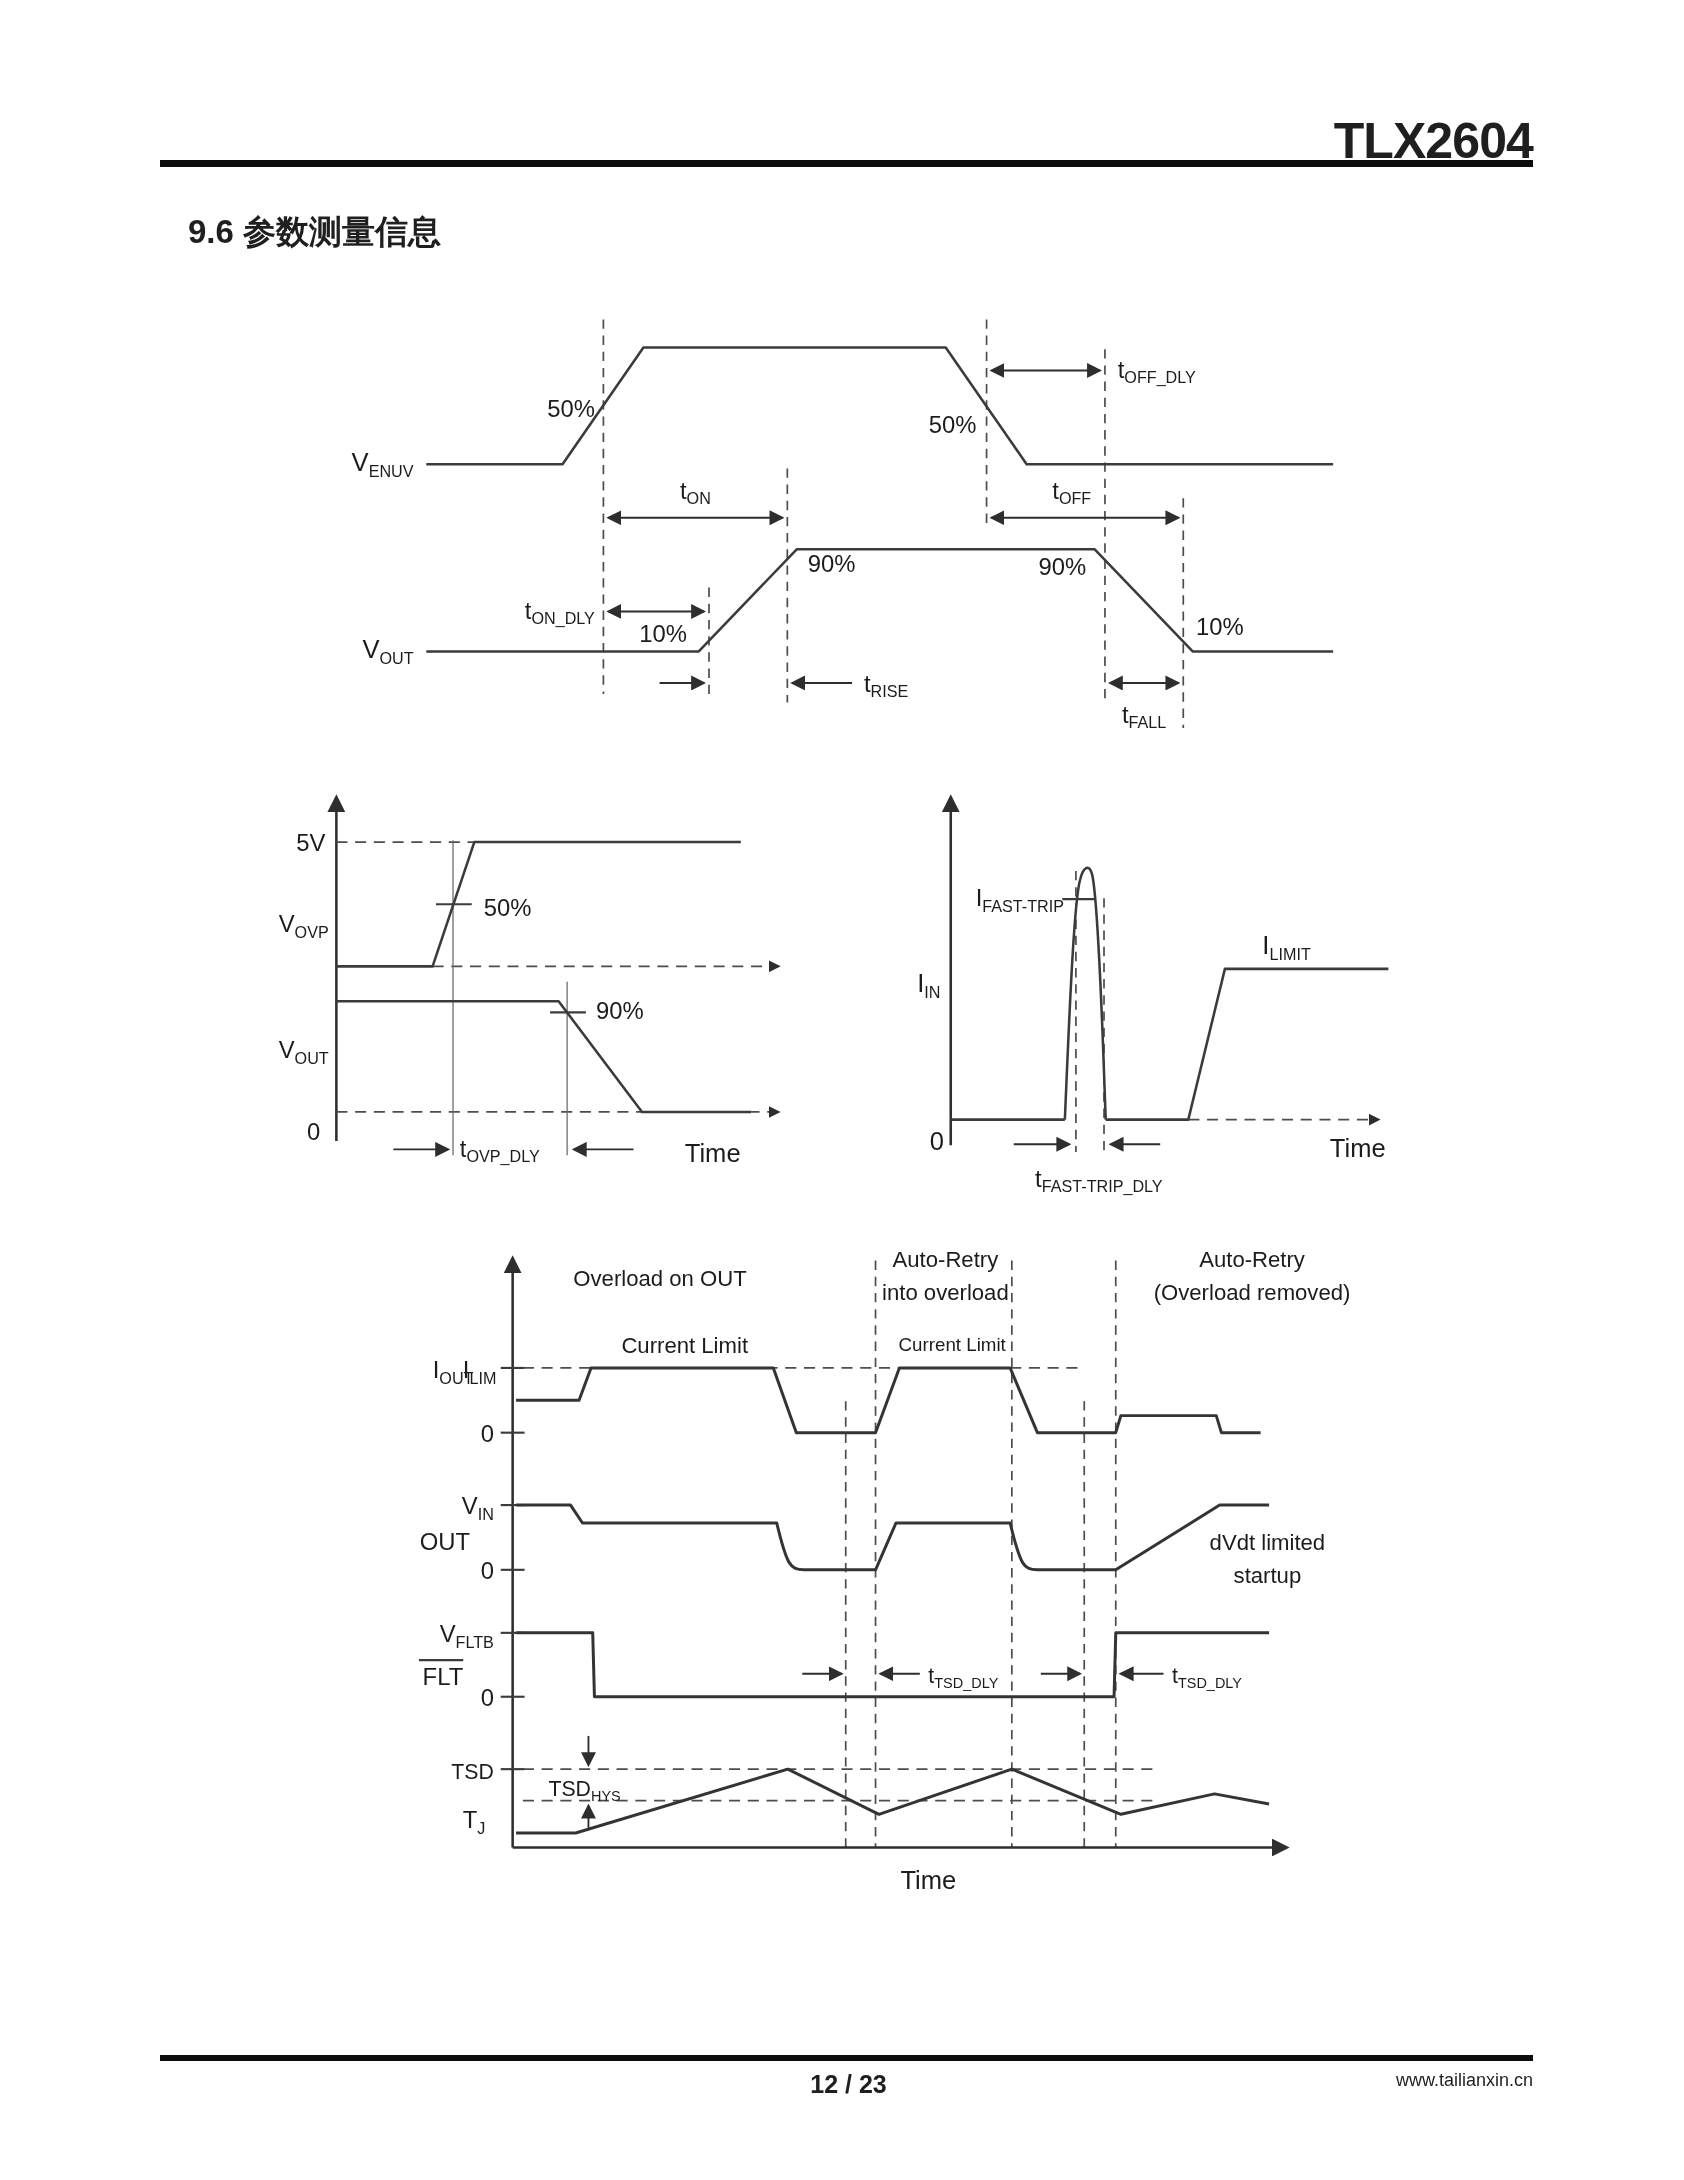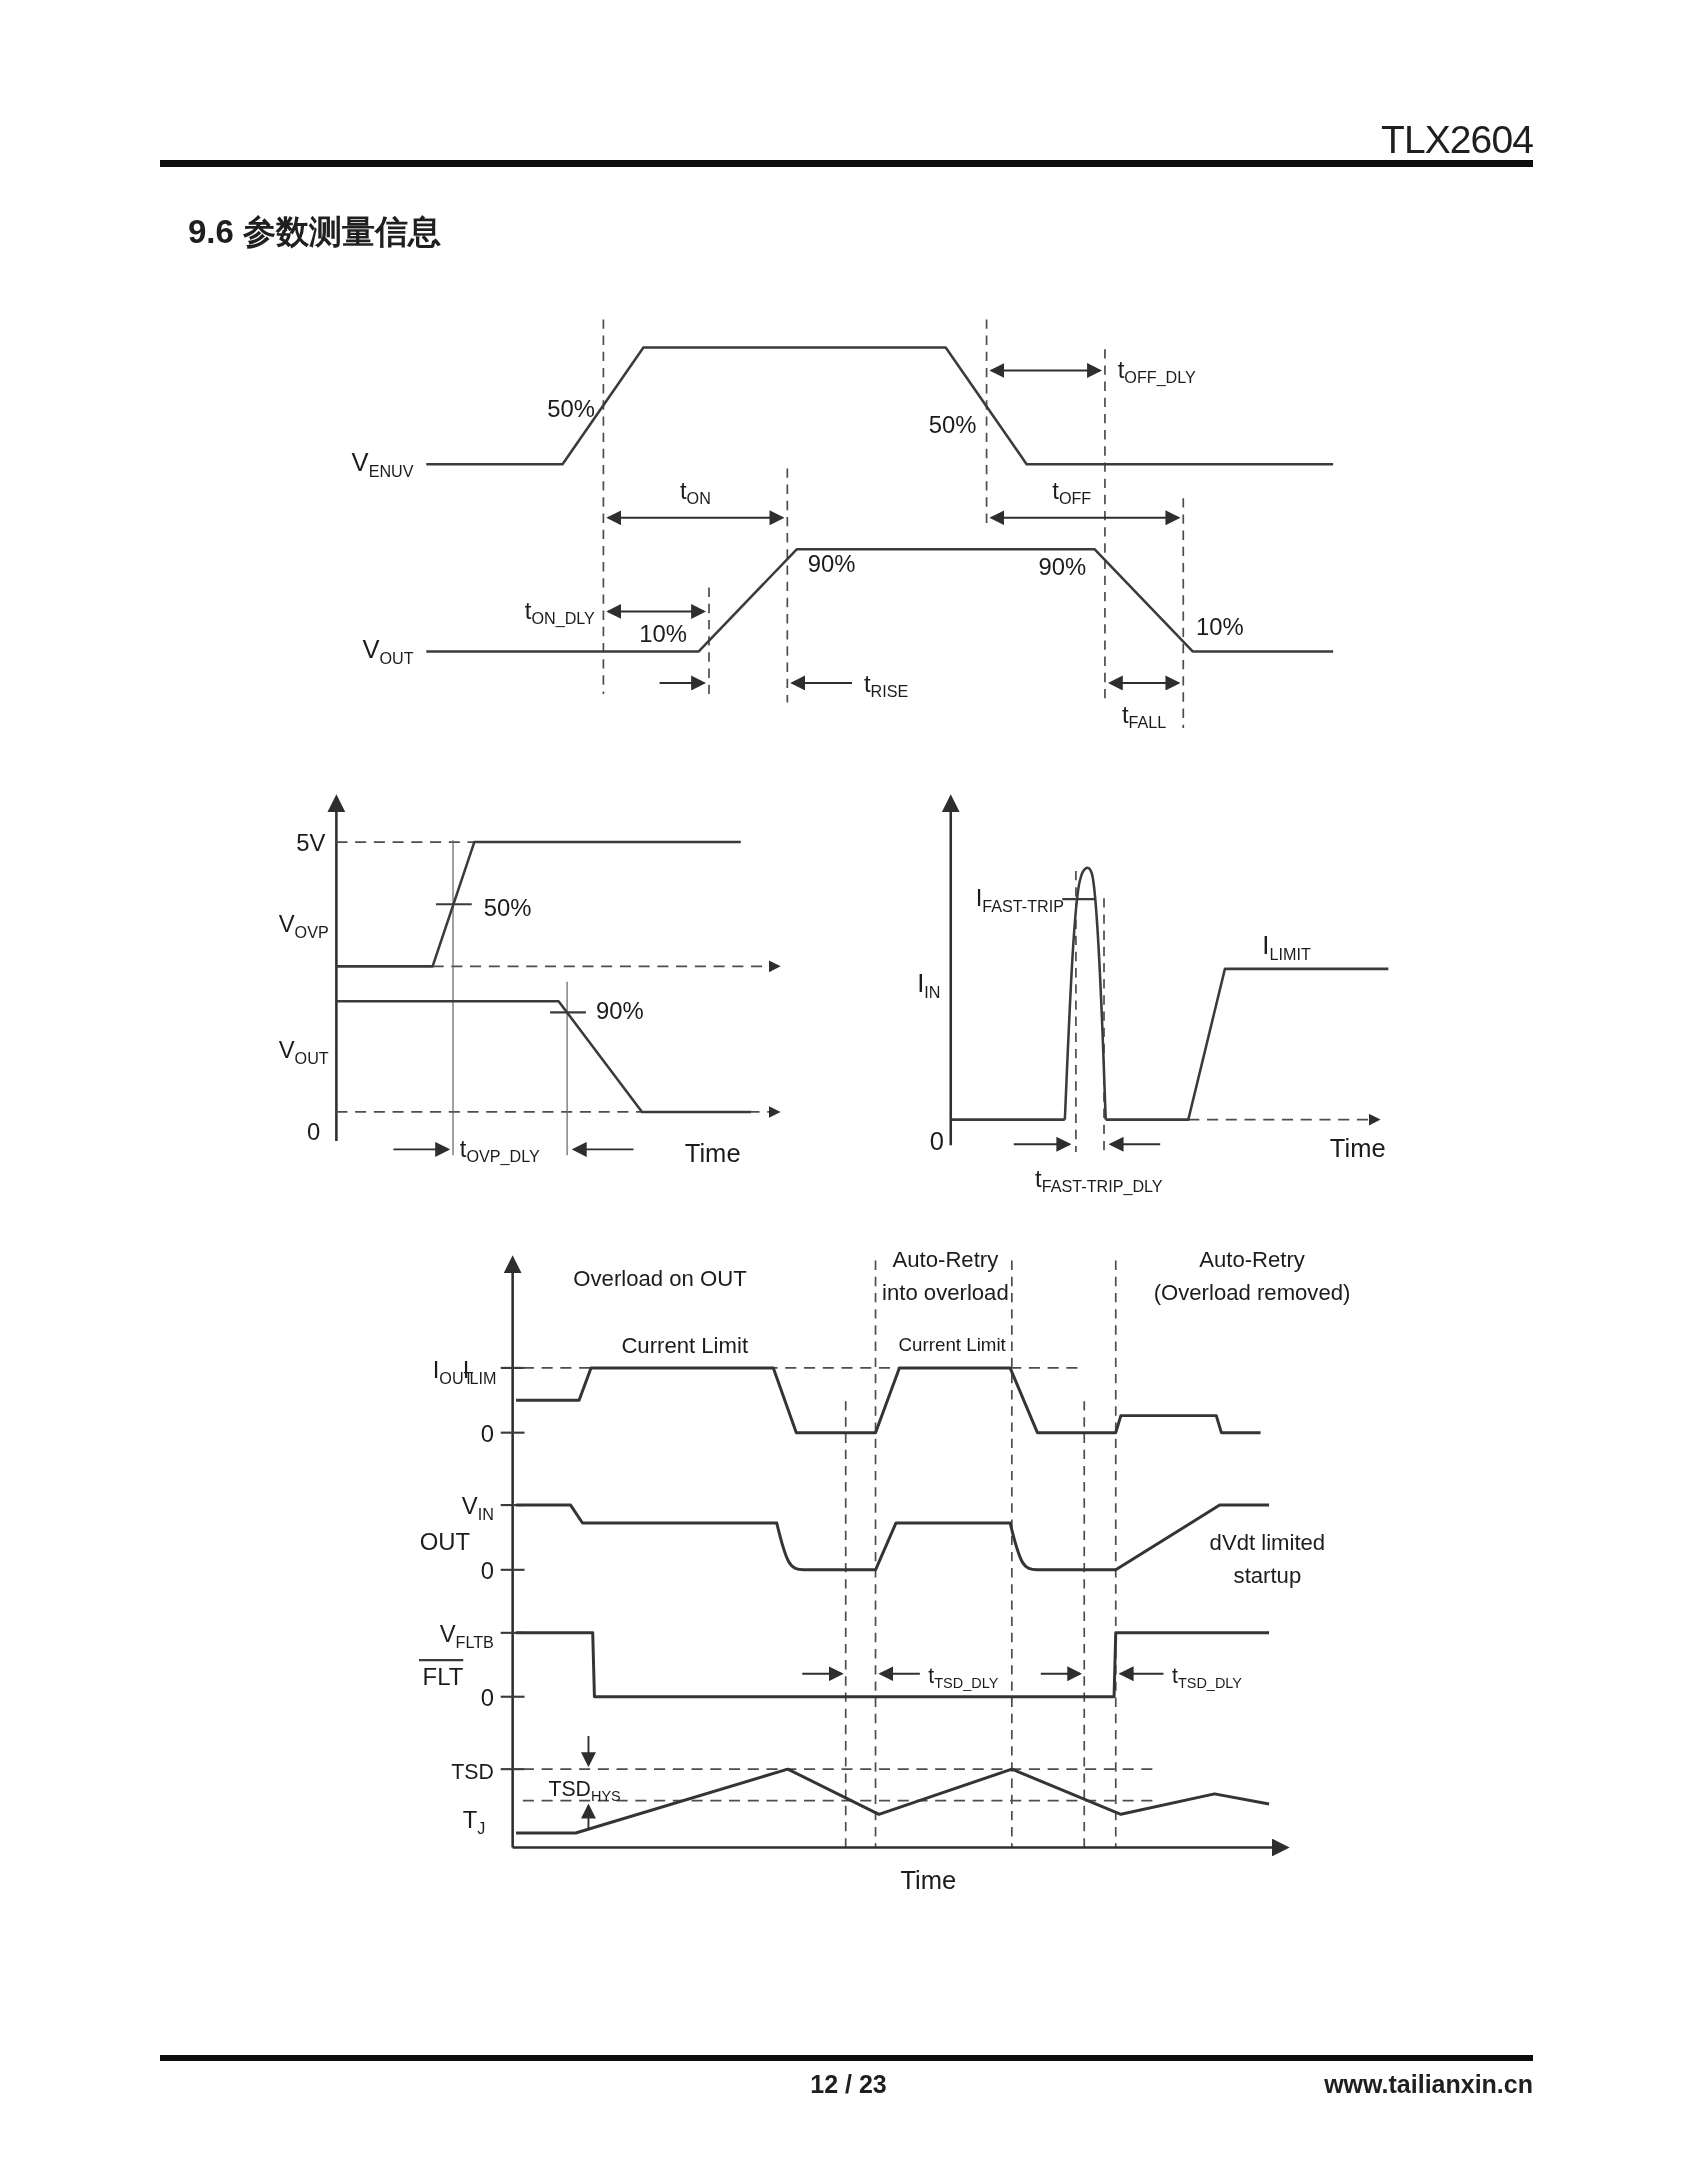--- a/index.html
+++ b/index.html
@@ -2,26 +2,26 @@
 <html style="font-size:13.6px"><head>
 <meta charset="utf-8">
 <style>
   html,body{margin:0;padding:0;}
   body{
     width:1685px;height:2181px;position:relative;background:#ffffff;
     font-family:"Liberation Sans", sans-serif;color:#1f1f1f;overflow:hidden;
   }
   .abs{position:absolute;}
   
-  #product-title{right:152px;top:118px;font-size:39px;font-weight:400;letter-spacing:-0.9px;}
+  #product-title{right:152px;top:112px;font-size:50px;font-weight:700;letter-spacing:-0.9px;}
   #header-rule{left:160px;top:160px;width:1373px;height:6.8px;background:#0d0d0d;}
   #section-title{left:188px;top:210px;font-size:33px;font-weight:700;}
   #footer-rule{left:160px;top:2055px;width:1373px;height:6px;background:#0d0d0d;}
   #page-number{left:6px;top:2070px;width:100%;text-align:center;font-size:25px;font-weight:700;}
-  #website{right:152px;top:2070px;font-size:25px;font-weight:700;}
+  #website{right:152px;top:2070px;font-size:18px;font-weight:400;}
   
   svg{position:absolute;overflow:visible;}
   svg text{font-family:"Liberation Sans", sans-serif;fill:#1c1c1c;font-size:28px;}
   .sub{font-size:19px;}
   .t30{font-size:30px;}
   .t26{font-size:26px;}
   .t25{font-size:25px;}
   .t22{font-size:22px;}
   .s17{font-size:17px;}
   .wave{fill:none;stroke:#3b3b3b;stroke-width:3;stroke-linejoin:round;}

